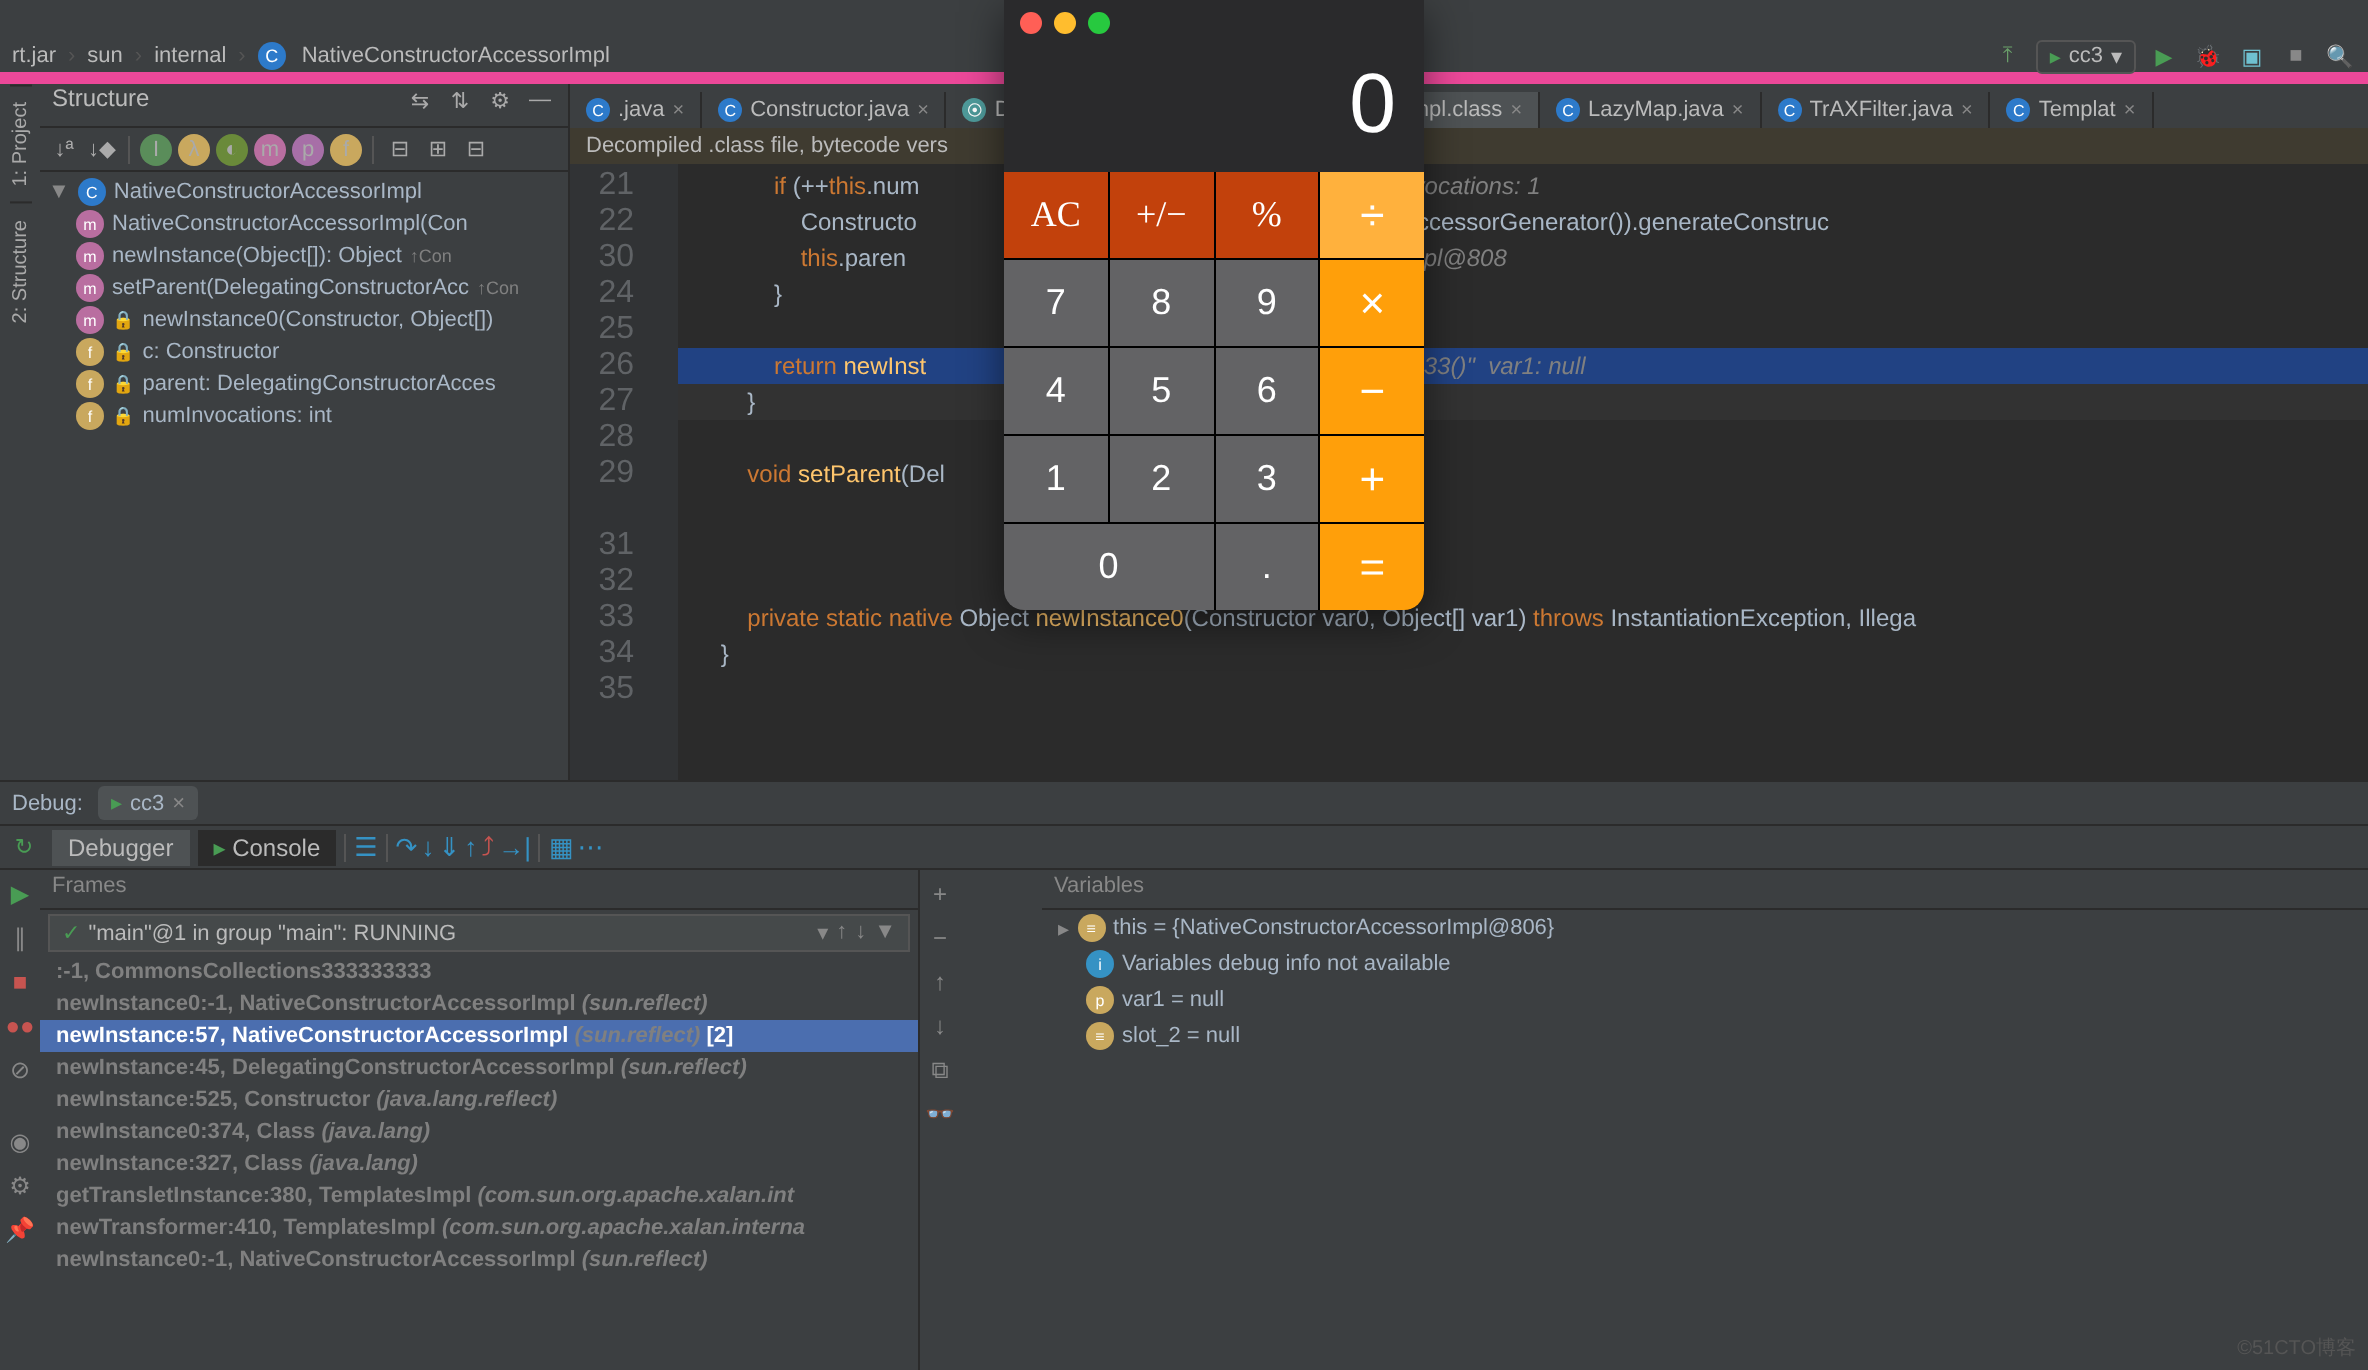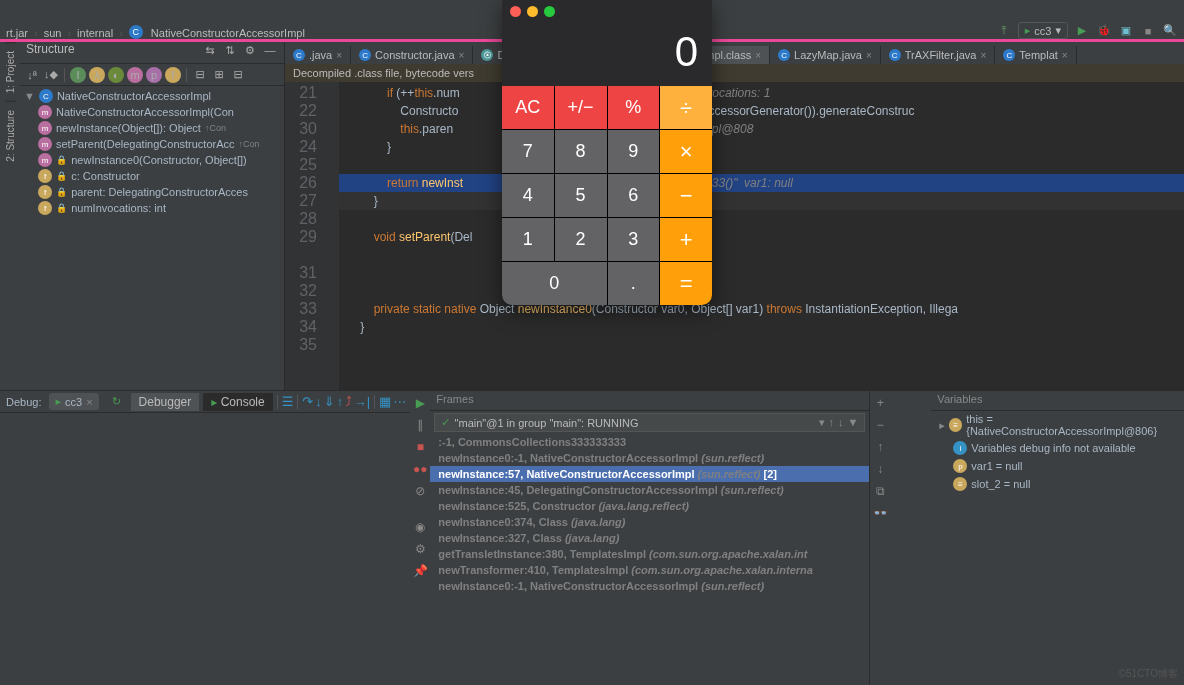--- a/index.html
+++ b/index.html
@@ -1,18 +1,18 @@
 <!DOCTYPE html>
 <html><head>
 <meta charset="utf-8">
 <style>
 * { box-sizing: border-box; margin: 0; padding: 0; font-family: -apple-system, 'Segoe UI', sans-serif; }
 body { background: #2b2b2b; color: #a9b7c6; font-size: 12px; overflow: hidden; width: 1184px; height: 685px; position: relative; }
 .titlebar { height: 20px; background: #3c3f41; text-align: center; color: #888; font-size: 11px; line-height: 20px; }
-.breadcrumb { height: 22px; background: #3c3f41; border-bottom: 3px solid #ec4899; display: flex; align-items: flex-end; padding: 0 6px; gap: 6px; font-size: 11px; }
+.breadcrumb { height: 22px; background: #3c3f41; border-bottom: 6px solid #ec4899; display: flex; align-items: center; padding: 0 6px; gap: 6px; font-size: 11px; }
 .breadcrumb .sep { color: #555; }
 .breadcrumb .crumb { color: #bbb; cursor: pointer; }
 .breadcrumb .crumb.final { color: #bbb; }
 .breadcrumb .icon-c { background: #2d7aca; color: #fff; width: 14px; height: 14px; border-radius: 7px; font-size: 9px; display: inline-flex; align-items: center; justify-content: center; margin-right: 2px; }
 .breadcrumb .right { margin-left: auto; display: flex; gap: 6px; align-items: center; }
 .run-config { background: #3c3f41; border: 1px solid #555; padding: 1px 6px; border-radius: 3px; color: #bbb; display:flex; align-items:center; gap:4px;}
 .tool-icon { width: 16px; height: 16px; display: inline-flex; align-items: center; justify-content: center; color: #aaa; cursor: pointer; }
 .main-row { display: flex; height: 348px; }
 .side-tabs { width: 20px; background: #3c3f41; display: flex; flex-direction: column; align-items: center; font-size: 10px; }
 .side-tab { writing-mode: vertical-rl; transform: rotate(180deg); padding: 8px 0; color: #aaa; cursor: pointer; border-bottom:1px solid #2b2b2b;}
@@ -42,21 +42,21 @@
 .ic.blue{background:#2d7aca;color:#fff;} .ic.teal{background:#4e9a9a;color:#fff;}
 .banner { background: #3f3b30; color: #bbb; font-size: 11px; padding: 3px 8px; white-space:nowrap; overflow:hidden;}
 .code { flex: 1; display: flex; font-family: 'Menlo','Consolas',monospace; font-size: 12px; overflow: hidden; }
 .gutter { width: 38px; background: #313335; color: #606366; text-align: right; padding: 2px 6px 2px 0; line-height: 18px; font-size:16px;}
 .gutter2 { width: 16px; background: #313335; }
 .code-body { flex: 1; padding: 2px 0; line-height: 18px; white-space: pre; overflow:hidden;}
 .code-line { padding: 0 8px; }
 .code-line.hl { background: #214283; }
 .code-line.cur { background: #323232; }
 .kw { color: #cc7832; } .cmt{color:#808080; font-style:italic;} .num{color:#6897bb;} .fn{color:#ffc66d;} .fld{color:#9876aa;}
-.debug-panel { height: 295px; background: #3c3f41; border-top: 1px solid #2b2b2b; display: flex; flex-direction: row; }
+.debug-panel { height: 295px; background: #3c3f41; border-top: 1px solid #2b2b2b; display: flex; flex-direction: column; }
 .debug-header { height: 22px; display: flex; align-items: center; padding: 0 6px; font-size: 11px; border-bottom: 1px solid #2b2b2b; }
 .debug-header .dtab { margin-left: 8px; background:#4e5254; padding:2px 6px; border-radius:3px; display:flex; align-items:center; gap:4px;}
 .debug-toolbar { height: 22px; display: flex; align-items: center; padding: 0 4px; gap: 2px; border-bottom: 1px solid #2b2b2b; }
 .debug-toolbar .grp { display:flex; gap:4px; margin-left:4px;}
 .debug-toolbar .subtab { padding:2px 8px; background:#2b2b2b; color:#bbb; cursor:pointer;}
 .debug-toolbar .subtab.active { background:#4e5254;}
 .debug-toolbar .ticon{color:#3592c4; cursor:pointer; font-size:13px;}
 .debug-body { flex: 1; display: flex; }
 .debug-left { width: 20px; background: #3c3f41; display: flex; flex-direction: column; gap: 6px; padding-top:4px; align-items:center;}
 .dbg-btn{width:16px;height:16px;display:flex;align-items:center;justify-content:center;cursor:pointer;}
@@ -76,21 +76,21 @@
 .var-icon{width:14px;height:14px;border-radius:7px;font-size:8px;display:inline-flex;align-items:center;justify-content:center;color:#fff;}
 .var-icon.o{background:#c9a85e;} .var-icon.i{background:#3592c4;} .var-icon.p{background:#c9a85e;}
 
 .calc { position: absolute; left: 502px; top: 0; width: 210px; background: #2a2a2c; border-radius: 0 0 10px 10px; box-shadow: 0 6px 20px rgba(0,0,0,.5); overflow: hidden; font-family:-apple-system,sans-serif;}
 .calc-titlebar { height: 22px; display: flex; align-items: center; padding: 0 8px; gap: 6px; }
 .traffic { width: 11px; height: 11px; border-radius: 50%; }
 .traffic.r{background:#ff5f56;} .traffic.y{background:#ffbd2e;} .traffic.g{background:#27c93f;}
 .calc-display { color: #fff; text-align: right; font-size: 42px; font-weight: 200; padding: 6px 14px 10px; }
 .calc-grid { display: grid; grid-template-columns: repeat(4, 1fr); gap: 1px; background: #000; }
 .calc-btn { height: 43px; display: flex; align-items: center; justify-content: center; font-size: 18px; color: #fff; cursor: pointer; }
-.calc-btn.func { background: #ef4444; }
+.calc-btn.func { background: #c2410c; font-family: Liberation Serif, serif; }
 .calc-btn.num { background: #636365; }
 .calc-btn.op { background: #ff9f0a; font-size:22px;}
 .calc-btn.op.active { background: #ffb13d; }
 .calc-btn.zero { grid-column: span 2; }
 .watermark{position:absolute;right:6px;bottom:4px;color:#555;font-size:10px;}
 </style>
 </head>
 <body>
 
 <div class="titlebar">fileu                                              ressorImpl.class [1.7]</div>

